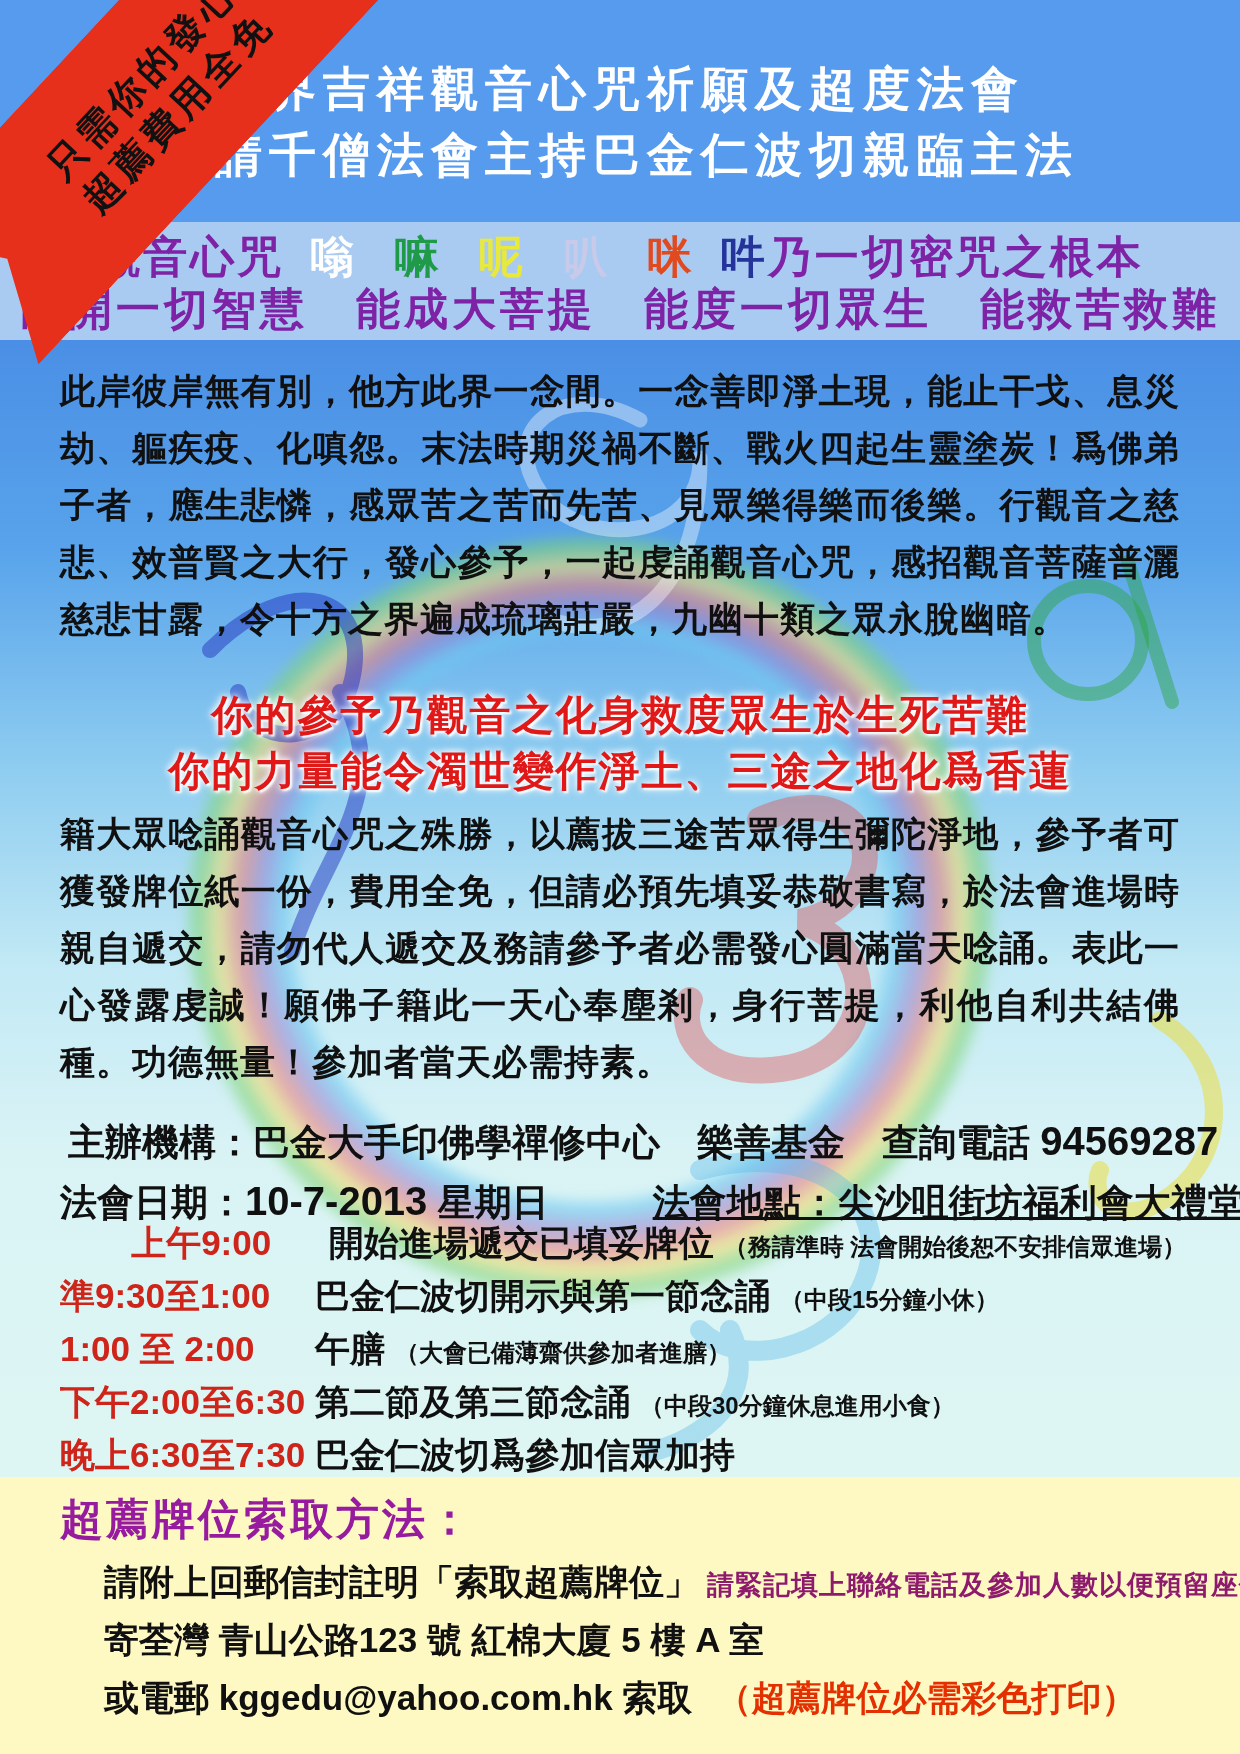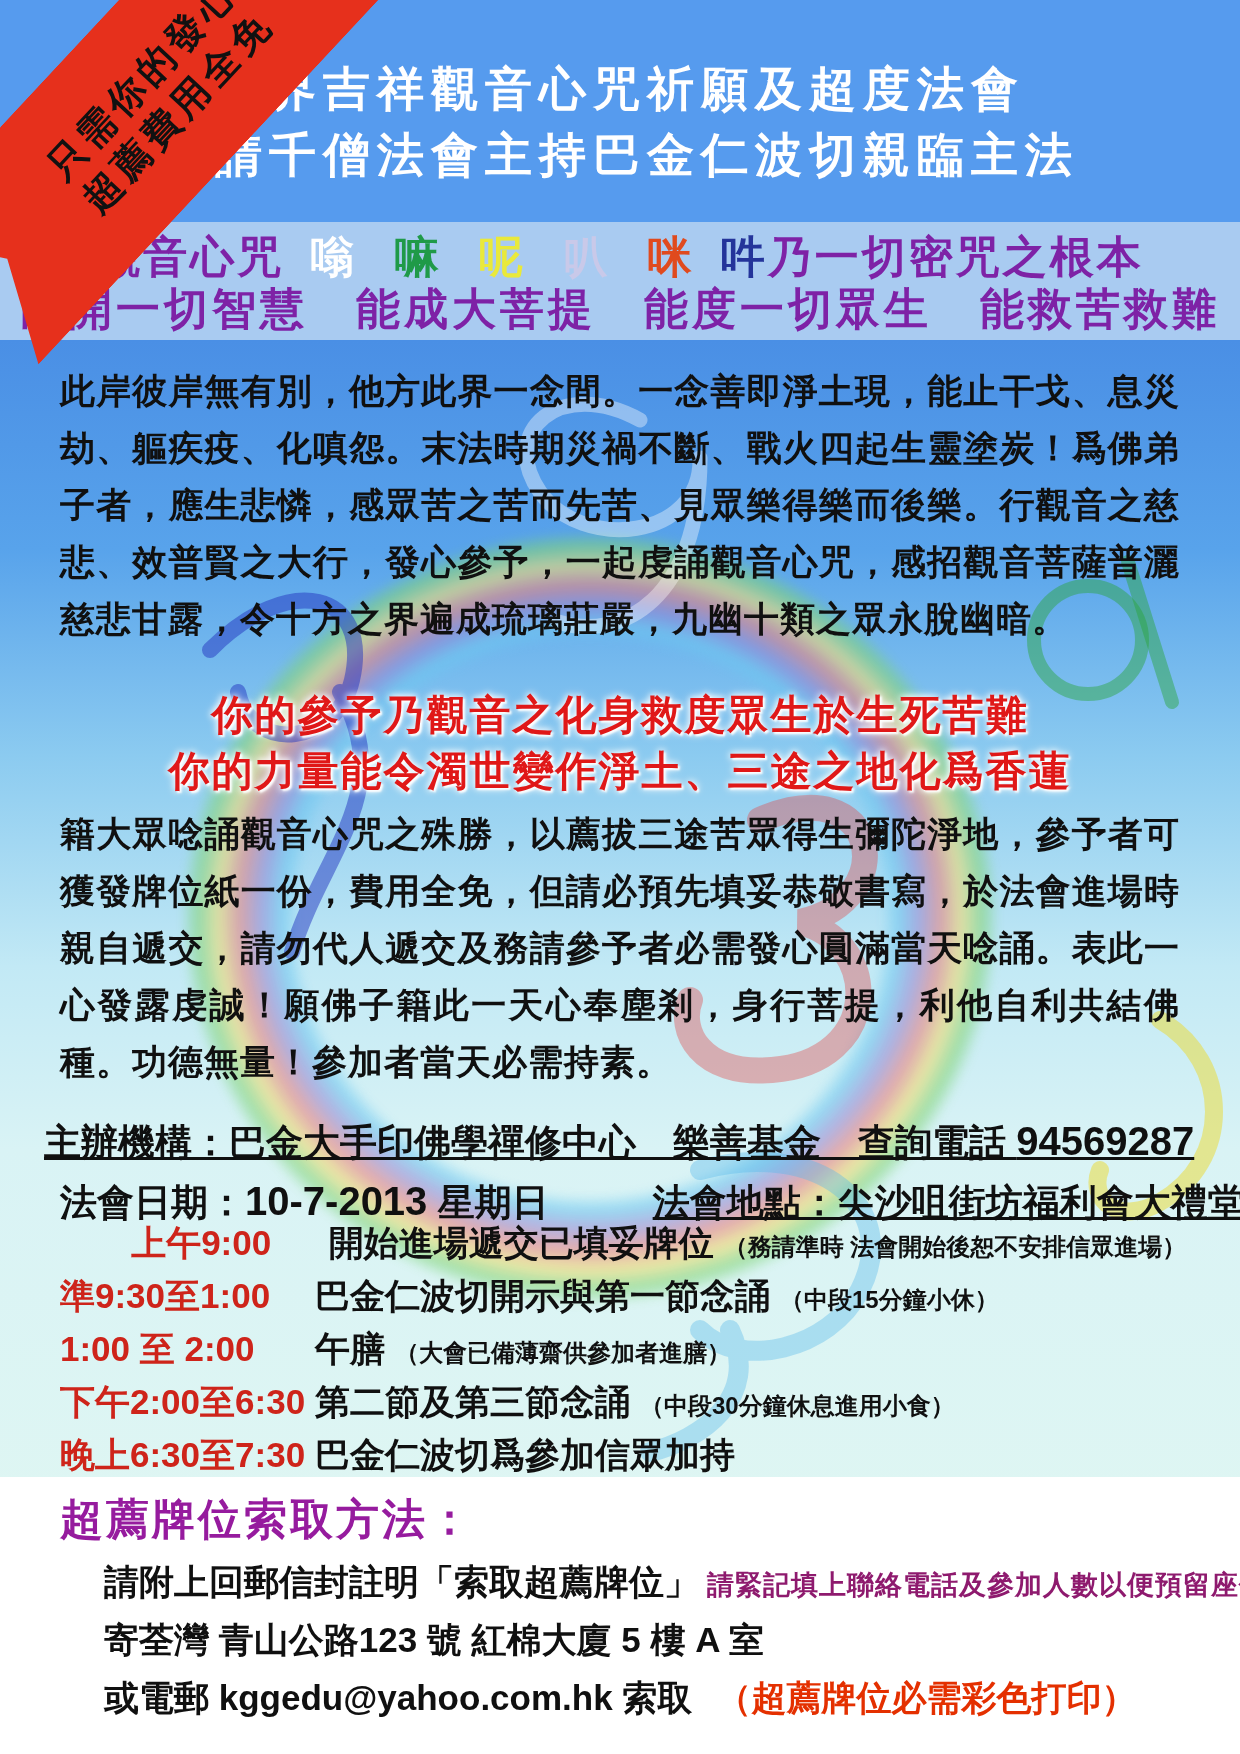--- a/index.html
+++ b/index.html
@@ -47,37 +47,37 @@
         filter:blur(4px);opacity:.8;}
   .para{position:absolute;left:60px;width:1120px;margin:0;font-size:35px;font-weight:700;
         color:#101010;line-height:57px;text-align:justify;letter-spacing:1px;z-index:2;}
   .p1{top:22px;}
   .p2{top:465px;}
   .redline{position:absolute;left:0;width:1240px;text-align:center;color:#E01818;
            font-size:41px;font-weight:900;letter-spacing:2px;z-index:2;white-space:nowrap;
            text-shadow:0 0 6px #FFFFFF,0 0 10px #FFFFFF,2px 2px 2px rgba(255,255,255,.95);}
   .red1{top:348px;}
   .red2{top:404px;}
-  .orgline{position:absolute;left:44px;top:778px;width:1120px;font-size:37px;font-weight:700;
-           color:#101010;z-index:2;white-space:nowrap;text-decoration:underline;}
+  .orgline{position:absolute;left:68px;top:778px;width:1120px;font-size:37px;font-weight:700;
+           color:#101010;z-index:2;white-space:nowrap;}
   .num{font-weight:700;font-size:40px;letter-spacing:0;}
   .dateline{position:absolute;left:60px;top:838px;width:1120px;font-size:37px;font-weight:700;
             color:#101010;z-index:2;white-space:nowrap;}
   .venue{margin-left:104px;text-decoration:underline;}
 
   .schedule{position:absolute;left:0;top:872px;width:1240px;z-index:2;}
   .srow{position:absolute;left:60px;width:1140px;white-space:nowrap;}
   .srow0{top:8px;text-align:center;}  .srow1{top:61px;}  .srow2{top:114px;}  .srow3{top:167px;}  .srow4{top:220px;}
   .stime{display:inline-block;width:255px;color:#CE241A;font-size:35px;font-weight:700;
          vertical-align:middle;}
   .sdesc{display:inline-block;color:#101010;font-size:35px;font-weight:700;vertical-align:middle;}
   .snote{font-size:24px;font-weight:700;margin-left:10px;}
 
   
-  .footer{position:absolute;left:0;top:1477px;width:1240px;height:277px;background:#ffffff;}
+  .footer{position:absolute;left:0;top:1477px;width:1240px;height:277px;background:#fef9c3;}
   .fhead{position:absolute;left:60px;top:14px;font-size:43px;font-weight:700;color:#961B9E;
          letter-spacing:3px;}
   .fline{position:absolute;left:60px;width:960px;color:#101010;font-size:35px;font-weight:700;
          white-space:nowrap;padding-left:44px;}
   .fl1{top:82px;}
   .fl2{top:140px;}
   .fl3{top:198px;}
   .fnote{color:#8E1A6E;font-size:27px;font-weight:700;margin-left:8px;letter-spacing:1px;}
   .fred{color:#E43000;margin-left:24px;}
   .femail{letter-spacing:0;}

